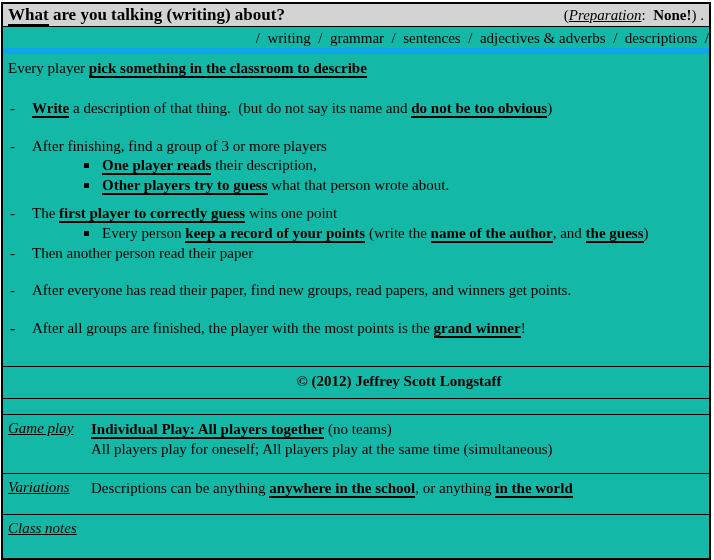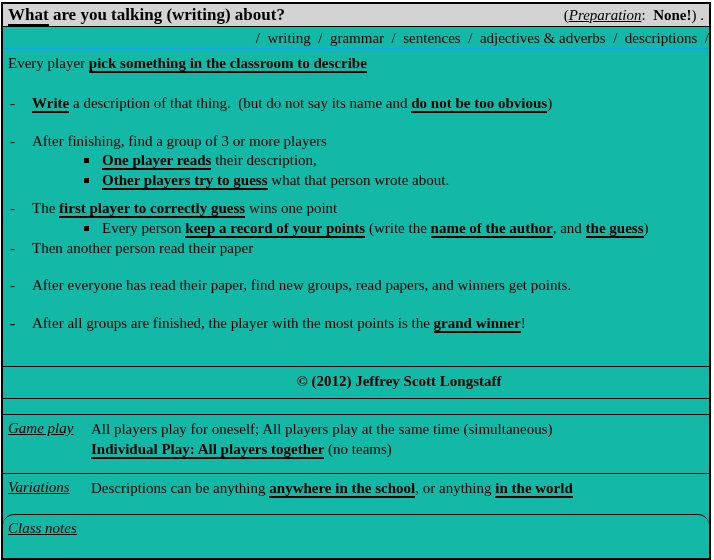--- a/index.html
+++ b/index.html
@@ -11,41 +11,41 @@
   
   .header-row{height:22px;background:#d3d3d3;display:flex;justify-content:space-between;
               align-items:center;padding:0 5px;}
   .htitle{font-size:17px;font-weight:bold;white-space:pre;}
   .hprep{font-size:15px;white-space:pre;}
   .u2{border-bottom:2px solid #000;}
   
   .tags-row{height:22px;border-top:1px solid #000;text-align:right;
             font-size:15px;white-space:pre;padding-top:3px;}
   
-  .main-row{height:318px;border-top:1px solid #0ea5e9;padding:5px 5px 0 5px;font-size:15px;}
+  .main-row{height:318px;border-top:6px solid #0ea5e9;padding:5px 5px 0 5px;font-size:15px;}
   .iline{position:relative;line-height:19px;white-space:pre;}
   .iline.dash{padding-left:24px;}
   .iline.sq{padding-left:94px;}
   .marker.dash{position:absolute;left:2px;top:0;}
   .marker.sq{position:absolute;left:76px;top:7px;width:5px;height:5px;background:#000;}
   .b{font-weight:bold;text-align:center;}
   .i{font-style:italic;}
   .u{text-decoration:underline;}
   .b.u{text-decoration:none;border-bottom:2px solid #000;}
   
   .frow{display:flex;border-top:1px solid #000;}
   .lcell{box-sizing:border-box;width:84px;border-right:3px solid #14b8a6;
          padding:5px 2px 0 5px;font-size:15px;flex:none;}
   .ccell{flex:1;padding:4px 2px 0 4px;font-size:15px;overflow:hidden;}
   .copyright-row{height:32px;}
   .copyright-row .ccell{text-align:center;padding-top:6px;}
   .spacer-row{height:16px;}
   .gameplay-row{height:59px;}
   .variations-row{height:41px;}
-  .classnotes-row{height:44px;border-radius:11px;}
+  .classnotes-row{height:44px;}
   .fline{line-height:20px;white-space:pre;}
 </style>
 </head>
 <body>
 
 <div class="sheet">
 
   <div class="row header-row">
     <div class="htitle"><span class="u2">What</span><span> are you talking (writing) about?</span></div>
     <div class="hprep"><span>(</span><span class="i u">Preparation</span><span>:  </span><span class="b">None!</span><span>) .</span></div>
@@ -73,22 +73,22 @@
   </div>
 
   <div class="row frow spacer-row">
     <div class="lcell"></div>
     <div class="ccell"></div>
   </div>
 
   <div class="row frow gameplay-row">
     <div class="lcell"><span class="i u">Game play</span></div>
     <div class="ccell">
+        <div class="fline"><span class="b u">Individual Play: All players together</span><span> (no teams)</span></div>
         <div class="fline"><span>All players play for oneself; All players play at the same time (simultaneous)</span></div>
-        <div class="fline"><span class="b u">Individual Play: All players together</span><span> (no teams)</span></div>
       </div>
   </div>
 
   <div class="row frow variations-row">
     <div class="lcell"><span class="i u">Variations</span></div>
     <div class="ccell">
         <div class="fline"><span>Descriptions can be anything </span><span class="b u">anywhere in the school</span><span>, or anything </span><span class="b u">in the world</span></div>
       </div>
   </div>
 

